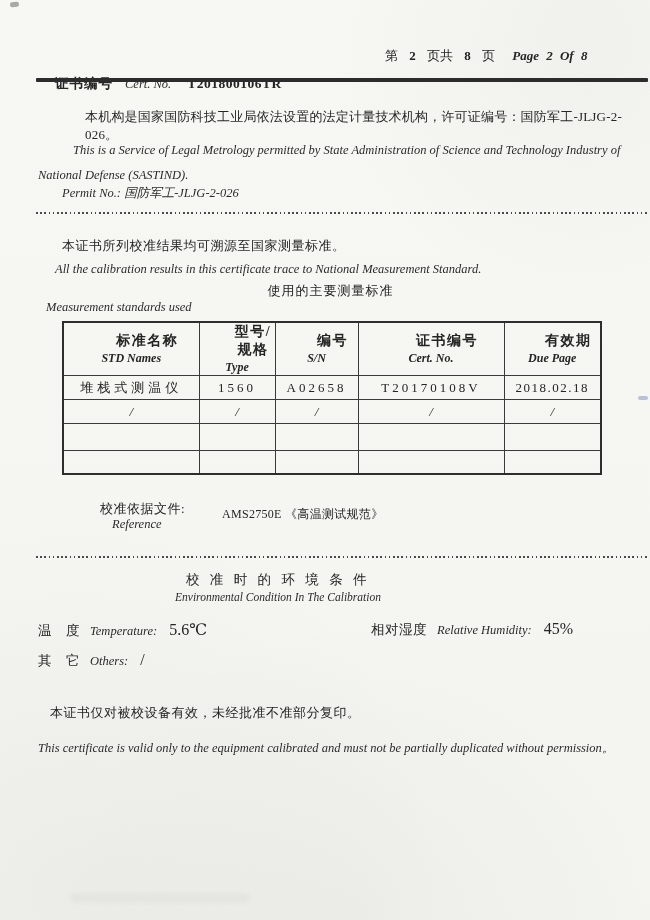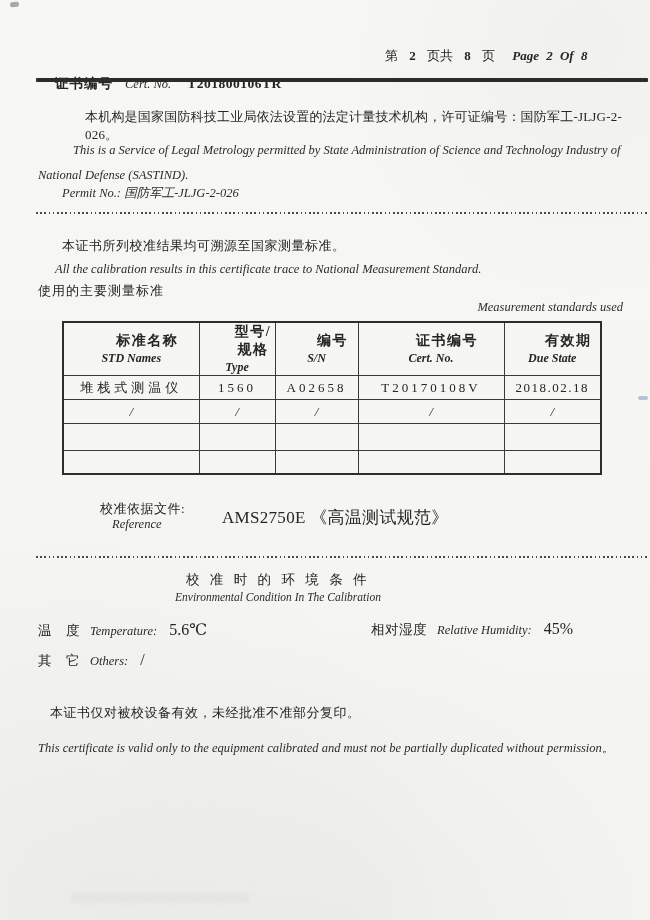--- a/index.html
+++ b/index.html
@@ -35,22 +35,22 @@
     background-image:repeating-linear-gradient(90deg,#4a4a4a 0 1.6px,transparent 1.6px 4.2px);
   }
   
   .intro-zh{top:108px;left:85px;width:545px;font-size:13px;letter-spacing:0.2px;}
   .intro-en{top:138px;left:38px;width:585px;line-height:25px;}
   .intro-en .l1{text-indent:35px;}
   .permit{top:185px;left:62px;}
   
   .trace-zh{top:237px;left:62px;letter-spacing:0.5px;}
   .trace-en{top:262px;left:55px;}
-  .std-head-zh{top:282px;left:38px;width:585px;letter-spacing:1px;}
-  .std-head-en{top:300px;left:38px;width:585px;text-align:right;font-family:Liberation Serif, serif;}
+  .std-head-zh{top:282px;left:38px;width:585px;text-align:center;letter-spacing:1px;}
+  .std-head-en{top:300px;left:46px;width:585px;text-align:left;font-family:Liberation Serif, serif;}
   
   table.std{
     position:absolute;top:321px;left:62px;width:538px;
     border-collapse:collapse;table-layout:fixed;
     border:2px solid #2e2e2e;
   }
   table.std th,table.std td{
     border:1.5px solid #3a3a3a;text-align:center;vertical-align:middle;
     padding:0;overflow:hidden;
   }
@@ -62,21 +62,21 @@
   .th-zh{font-size:14px;letter-spacing:1.5px;padding-left:32px;}
   .th-en{font-style:italic;font-size:12px;margin-top:1px;}
   td.cell{font-size:13px;}
   tr.r0 td.cell{letter-spacing:3px;}
   tr.r0 td.cell.name{letter-spacing:4px;}
   tr.r0 td.cell.date{letter-spacing:1.5px;}
   tr.r1 td.cell{font-style:italic;}
   
   .ref-label-zh{top:500px;left:100px;font-size:13px;letter-spacing:0.5px;}
   .ref-label-en{top:517px;left:112px;}
-  .ref-value{top:506px;left:222px;font-size:17px;letter-spacing:0.3px;}
+  .ref-value{top:506px;left:222px;font-size:12px;letter-spacing:0.3px;}
   
   .env-head-zh{top:571px;left:0;width:556px;text-align:center;letter-spacing:3.5px;font-size:13.5px;}
   .env-head-en{top:591px;left:0;width:556px;text-align:center;font-size:11.5px;}
   .env-row{top:620px;left:38px;width:580px;white-space:nowrap;}
   .env-right{position:absolute;left:302px;top:0;white-space:nowrap;margin-left:31px;}
   .env-zh-lbl{font-size:13.5px;letter-spacing:0.5px;}
   .env-en-lbl{margin-left:6px;}
   .env-val{margin-left:8px;font-size:16px;}
   .others-row{top:651px;left:38px;white-space:nowrap;}
   
@@ -143,21 +143,21 @@
         <th>
           <div class="th-zh">编号</div>
           <div class="th-en">S/N</div>
         </th>
         <th>
           <div class="th-zh">证书编号</div>
           <div class="th-en">Cert. No.</div>
         </th>
         <th>
           <div class="th-zh">有效期</div>
-          <div class="th-en">Due State</div>
+          <div class="th-en">Due Page</div>
         </th>
       </tr>
     </thead>
     <tbody>
       <tr class="r0">
         <td class="cell name">堆栈式测温仪</td>
         <td class="cell">1560</td>
         <td class="cell">A02658</td>
         <td class="cell">T20170108V</td>
         <td class="cell date">2018.02.18</td>

